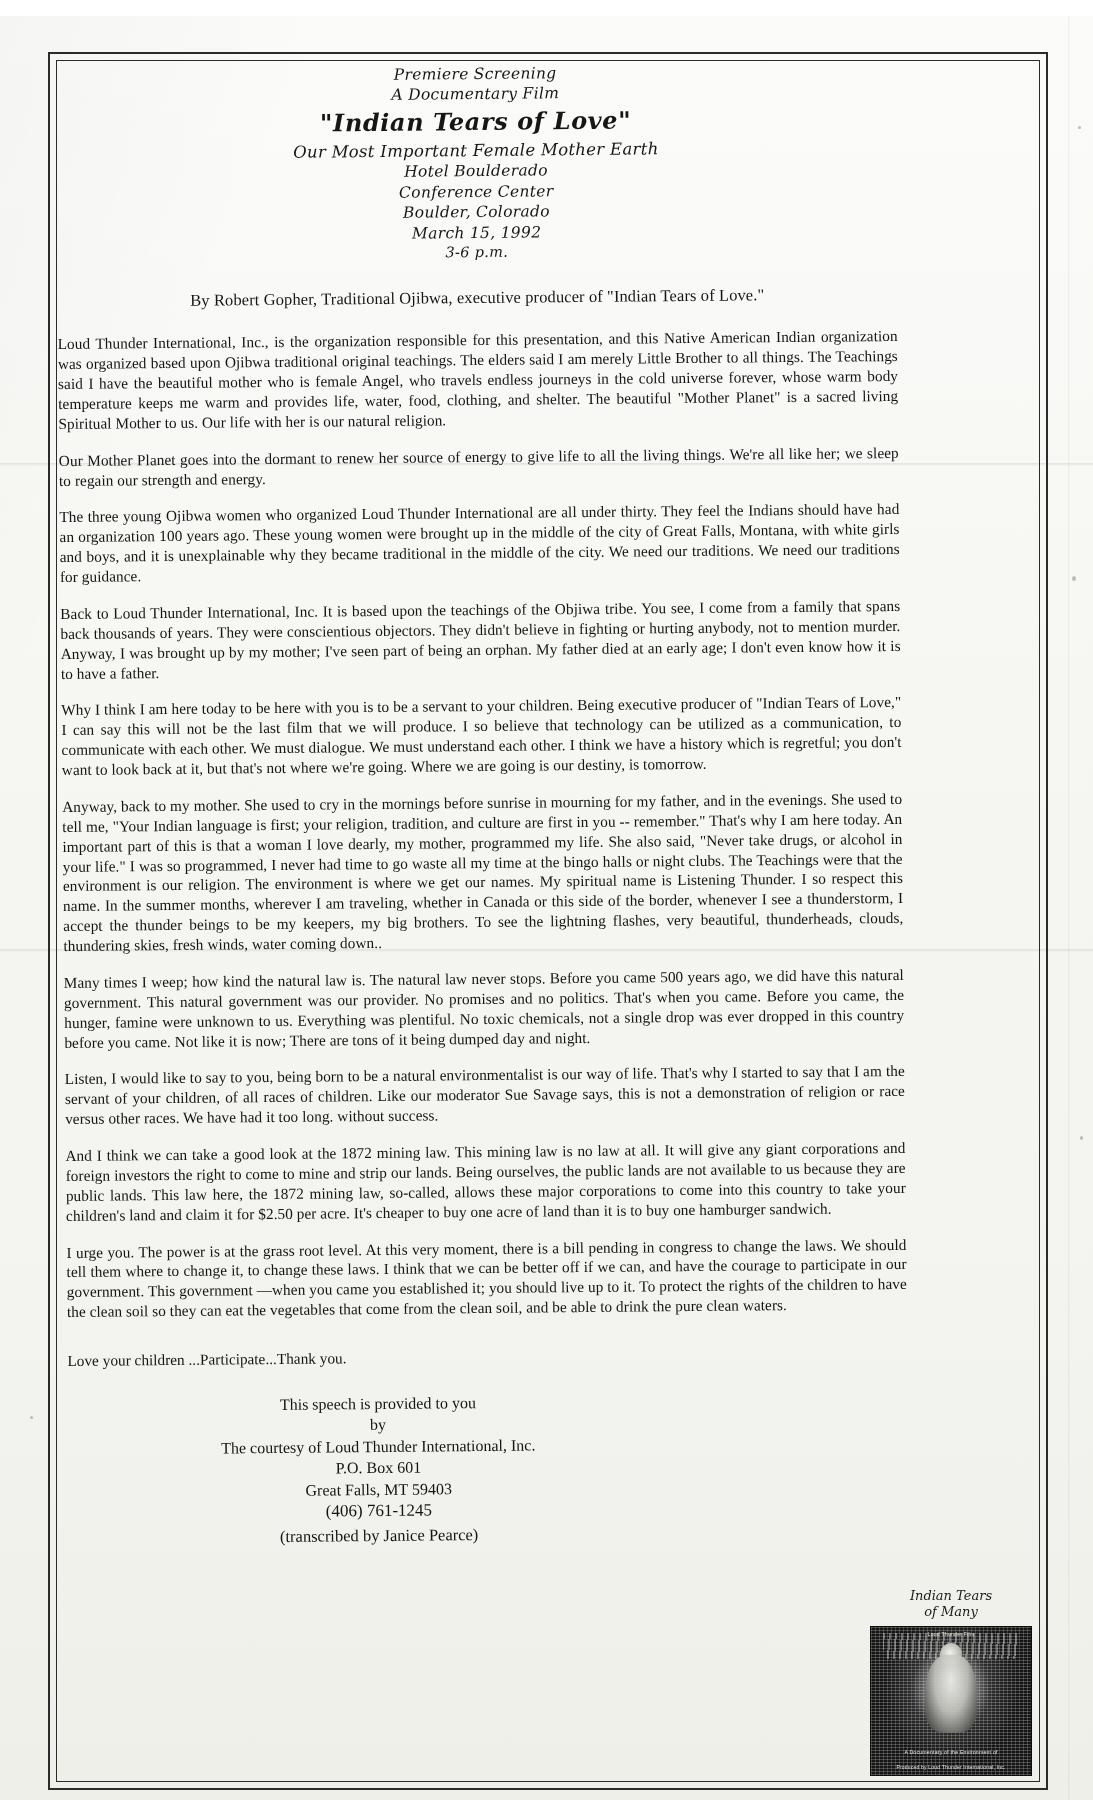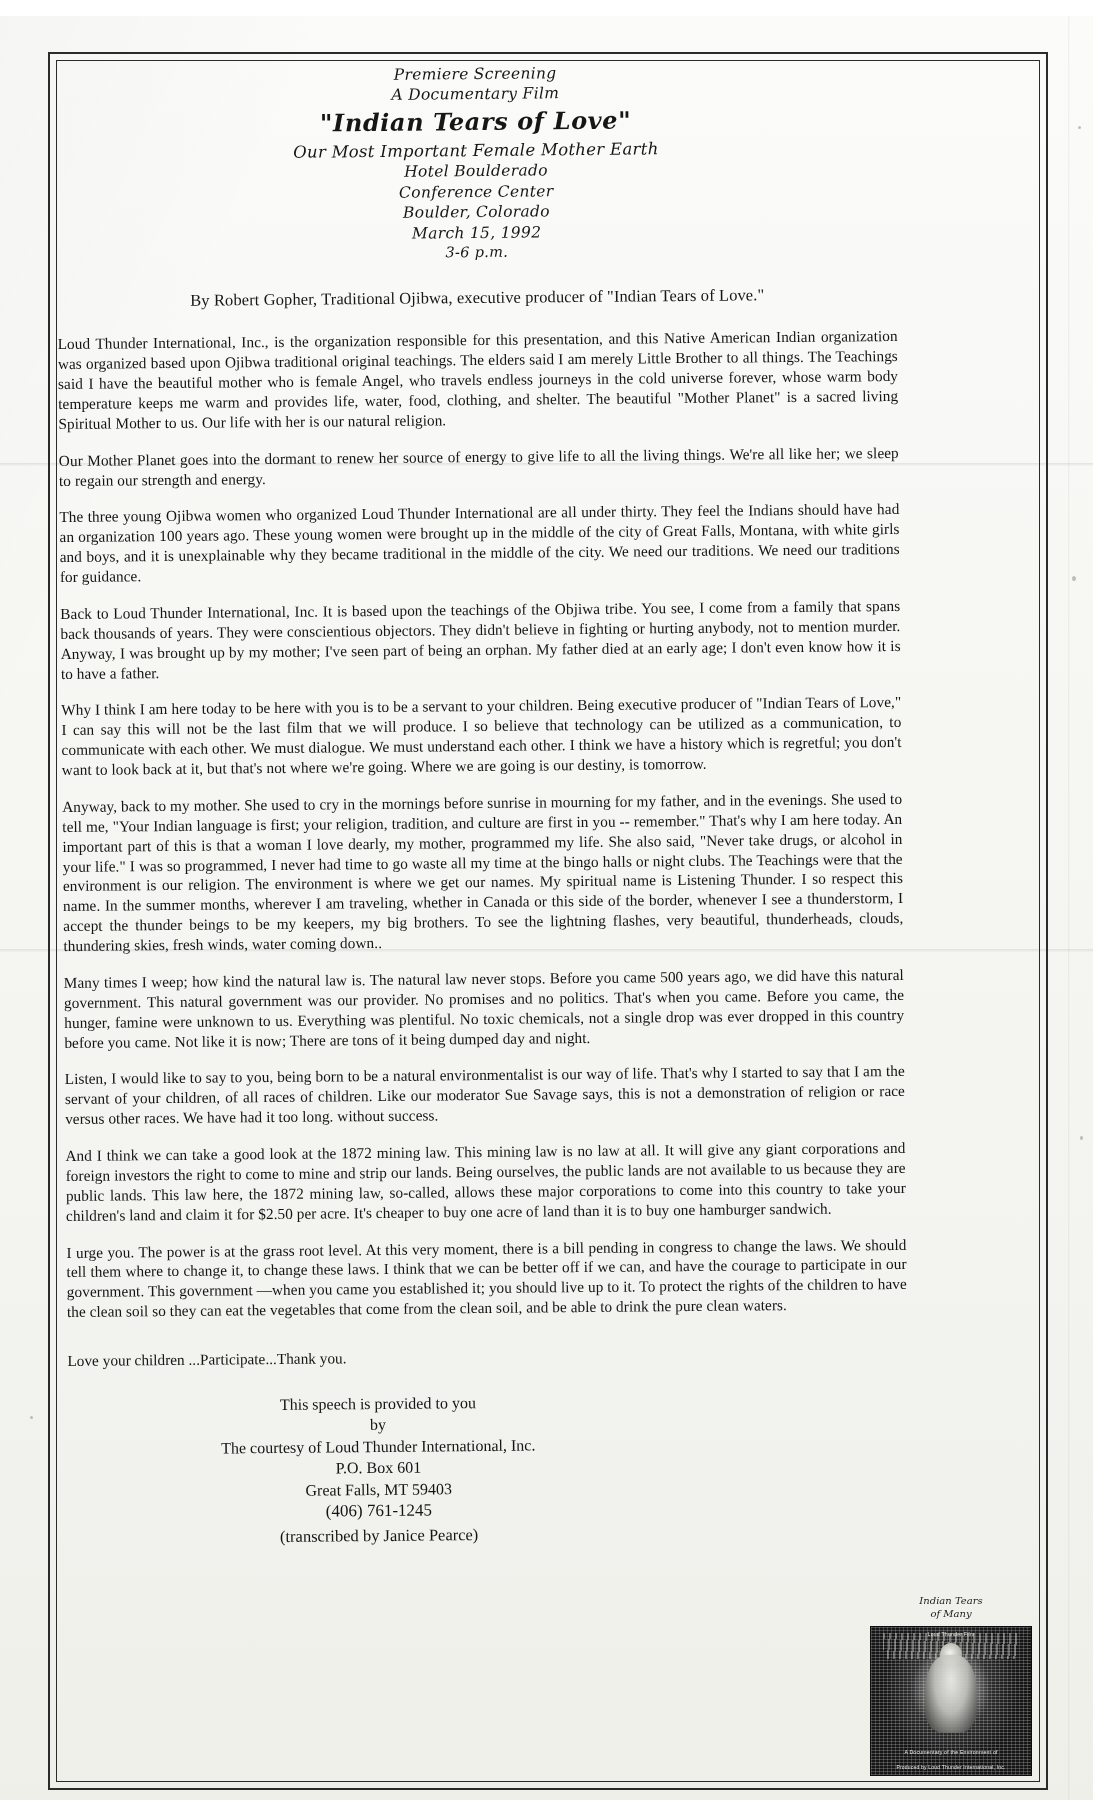--- a/index.html
+++ b/index.html
@@ -145,21 +145,21 @@
   #logo-wrap {
     position: absolute;
     right: 58px;
     bottom: 40px;
     width: 168px;
     text-align: center;
   }
   .logo-cap {
     font-family: "DejaVu Serif", "Liberation Serif", serif;
     font-style: italic;
-    font-size: 10px;
+    font-size: 13px;
     color: #1b1b1b;
     line-height: 1.25;
     margin-bottom: 6px;
   }
   .logo-art {
     width: 160px;
     height: 148px;
     margin: 0 auto;
     background:
       radial-gradient(ellipse at 50% 42%, rgba(255,255,255,0.85) 0%, rgba(255,255,255,0.1) 35%, rgba(0,0,0,0) 60%),

